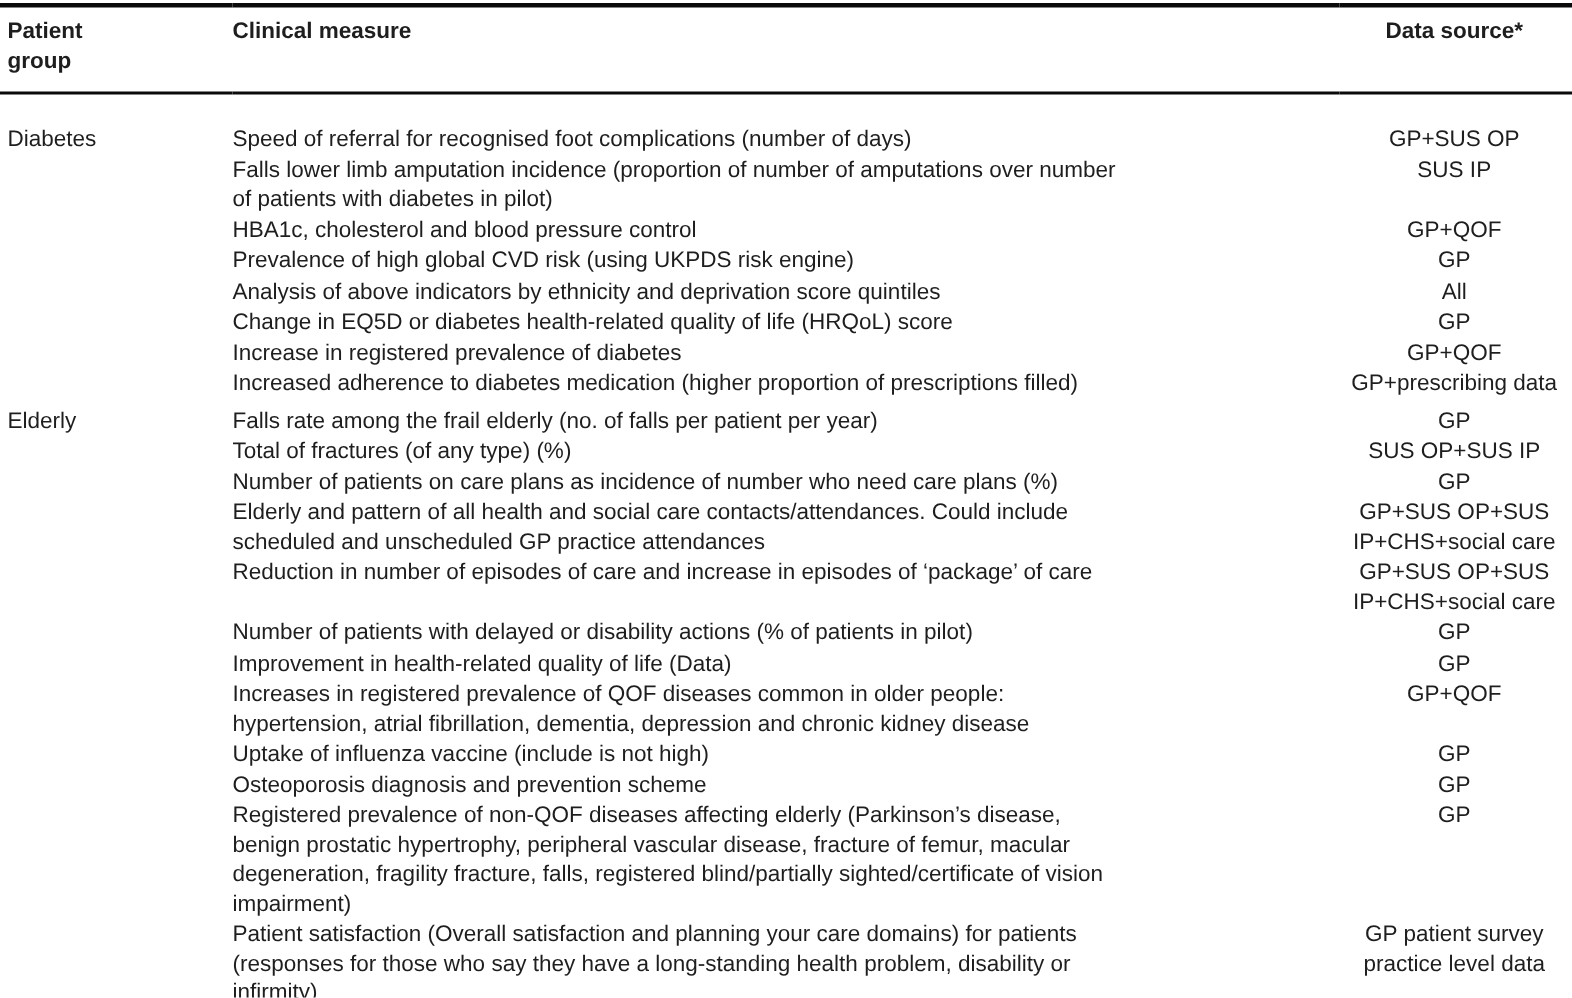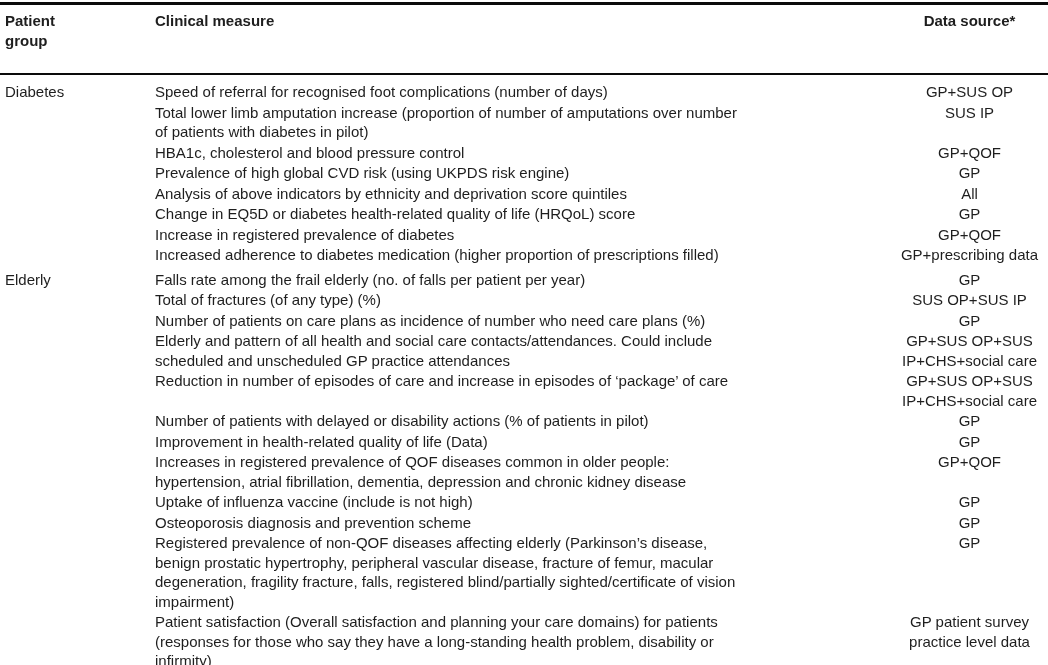--- a/index.html
+++ b/index.html
@@ -34,39 +34,39 @@
   th, td {
     vertical-align: top;
     text-align: left;
     padding: 0;
     white-space: pre-line;
     font-weight: normal;
   }
   thead th {
     font-weight: bold;
     padding-top: 6px;
-    padding-bottom: 23px;
+    padding-bottom: 11px;
     border-bottom: 2px solid #0a0a0a;
   }
   td.group, th.group {
     padding-left: 5px;
     padding-right: 8px;
   }
   td.measure, th.measure {
     padding-right: 14px;
   }
   td.source, th.source {
     padding-right: 2px;
     text-align: center;
   }
   tbody td {
     padding-bottom: 1px;
   }
   tbody.section-diabetes tr:first-child td {
-    padding-top: 7px;
+    padding-top: 20px;
   }
   tbody.section-elderly tr:first-child td {
     padding-top: 4px;
   }
 </style>
 </head>
 <body>
 
 <div class="table-wrap">
   <table class="results">
@@ -84,21 +84,21 @@
       </tr>
     </thead>
 
     <tbody class="section-diabetes">
       <tr>
         <td class="group" rowspan="8">Diabetes</td>
         <td class="measure">Speed of referral for recognised foot complications (number of days)</td>
         <td class="source">GP+SUS OP</td>
       </tr>
       <tr>
-        <td class="measure">Total lower limb amputation increase (proportion of number of amputations over number
+        <td class="measure">Falls lower limb amputation incidence (proportion of number of amputations over number
 of patients with diabetes in pilot)</td>
         <td class="source">SUS IP</td>
       </tr>
       <tr>
         <td class="measure">HBA1c, cholesterol and blood pressure control</td>
         <td class="source">GP+QOF</td>
       </tr>
       <tr>
         <td class="measure">Prevalence of high global CVD risk (using UKPDS risk engine)</td>
         <td class="source">GP</td>

